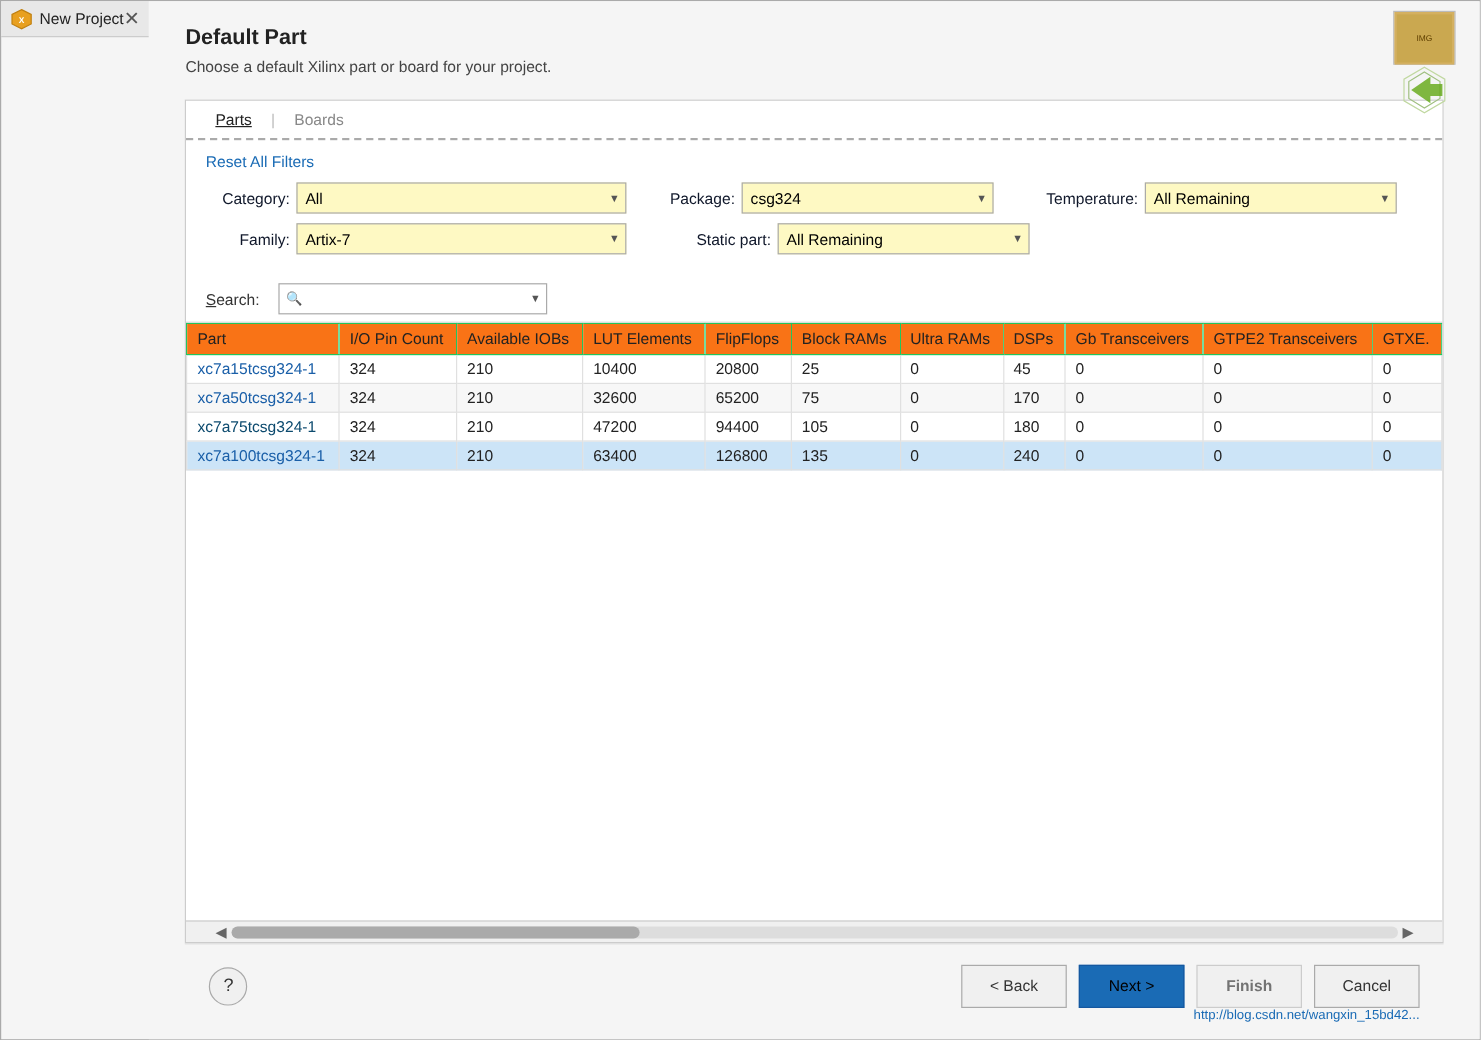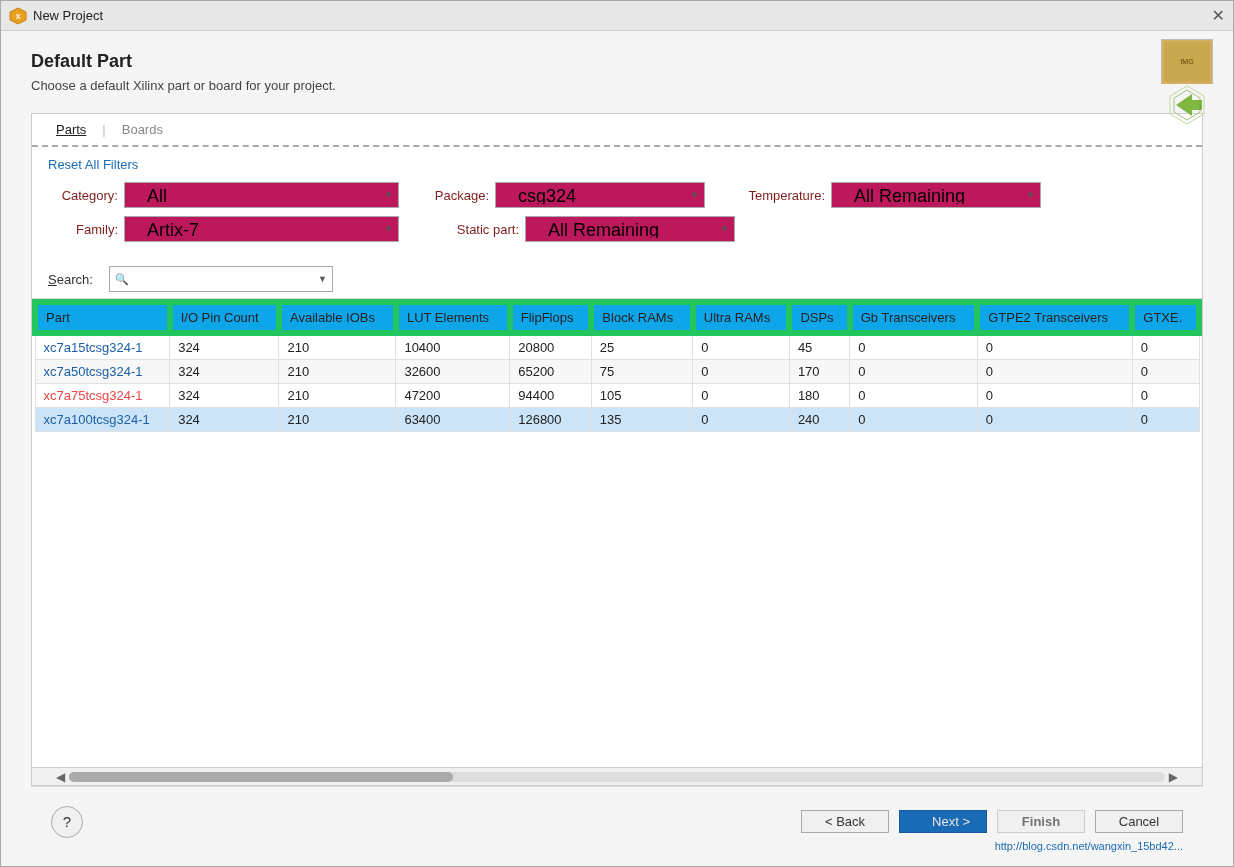--- a/index.html
+++ b/index.html
@@ -11,21 +11,21 @@
       height: 867px;
       overflow: hidden;
       color: #222;
     }
 
     .window {
       width: 1234px;
       height: 867px;
       background: #f5f5f5;
       display: flex;
-      flex-direction: column;
+      flex-direction: row;
       border: 1px solid #aaa;
     }
 
     .titlebar {
       background: #e8e8e8;
       border-bottom: 1px solid #ccc;
       height: 30px;
       display: flex;
       align-items: center;
       padding: 0 8px;
@@ -155,30 +155,30 @@
     }
 
     .filter-group {
       display: flex;
       align-items: center;
       gap: 6px;
     }
 
     .filter-label {
       font-size: 13px;
-      color: #7f1d1d;
+      color: #0f172a;
       min-width: 70px;
       text-align: right;
     }
 
     .filter-select {
       border: 1px solid #aaa;
-      background: #be185d;
-      font-size: 18px;
-      padding: 3px 24px 3px 22px;
+      background: #fef9c3;
+      font-size: 13px;
+      padding: 3px 24px 3px 6px;
       appearance: none;
       -webkit-appearance: none;
       cursor: pointer;
       position: relative;
       min-width: 190px;
       height: 26px;
     }
 
     .select-wrapper {
       position: relative;
@@ -249,22 +249,22 @@
       border-top: 1px solid #ddd;
     }
 
     table {
       width: 100%;
       border-collapse: collapse;
       font-size: 13px;
     }
 
     thead th {
-      background: #0ea5e9;
-      border: 6px solid #22c55e;
+      background: #f97316;
+      border: 1px solid #22c55e;
       padding: 5px 8px;
       text-align: left;
       font-weight: normal;
       white-space: nowrap;
       position: sticky;
       top: 0;
       z-index: 1;
     }
 
     tbody td {
@@ -330,35 +330,34 @@
     .status-link {
       position: absolute;
       bottom: 4px;
       right: 20px;
       font-size: 11px;
       color: #1a6bb5;
       text-decoration: none;
     }
 
     .btn {
-      height: 23px;
+      height: 36px;
       min-width: 88px;
       padding: 0 16px;
       font-size: 13px;
       border: 1px solid #aaa;
       background: #f0f0f0;
       cursor: pointer;
       color: #333;
     }
 
     .btn-primary {
       background: #1a6bb5;
-      color: #e5e5e5;
+      color: #000000;
       border-color: #1558a0;
-      text-align: right;
     }
 
     .btn-disabled {
       color: #737373;
       background: #f0f0f0;
       border-color: #ccc;
       cursor: default;
       font-weight: bold;
     }
 
@@ -527,21 +526,21 @@
                 <td>32600</td>
                 <td>65200</td>
                 <td>75</td>
                 <td>0</td>
                 <td>170</td>
                 <td>0</td>
                 <td>0</td>
                 <td>0</td>
               </tr>
               <tr>
-                <td style="color: #ef4444; cursor: pointer;">xc7a75tcsg324-1</td>
+                <td style="color: #0c4a6e; cursor: pointer;">xc7a75tcsg324-1</td>
                 <td>324</td>
                 <td>210</td>
                 <td>47200</td>
                 <td>94400</td>
                 <td>105</td>
                 <td>0</td>
                 <td>180</td>
                 <td>0</td>
                 <td>0</td>
                 <td>0</td>

